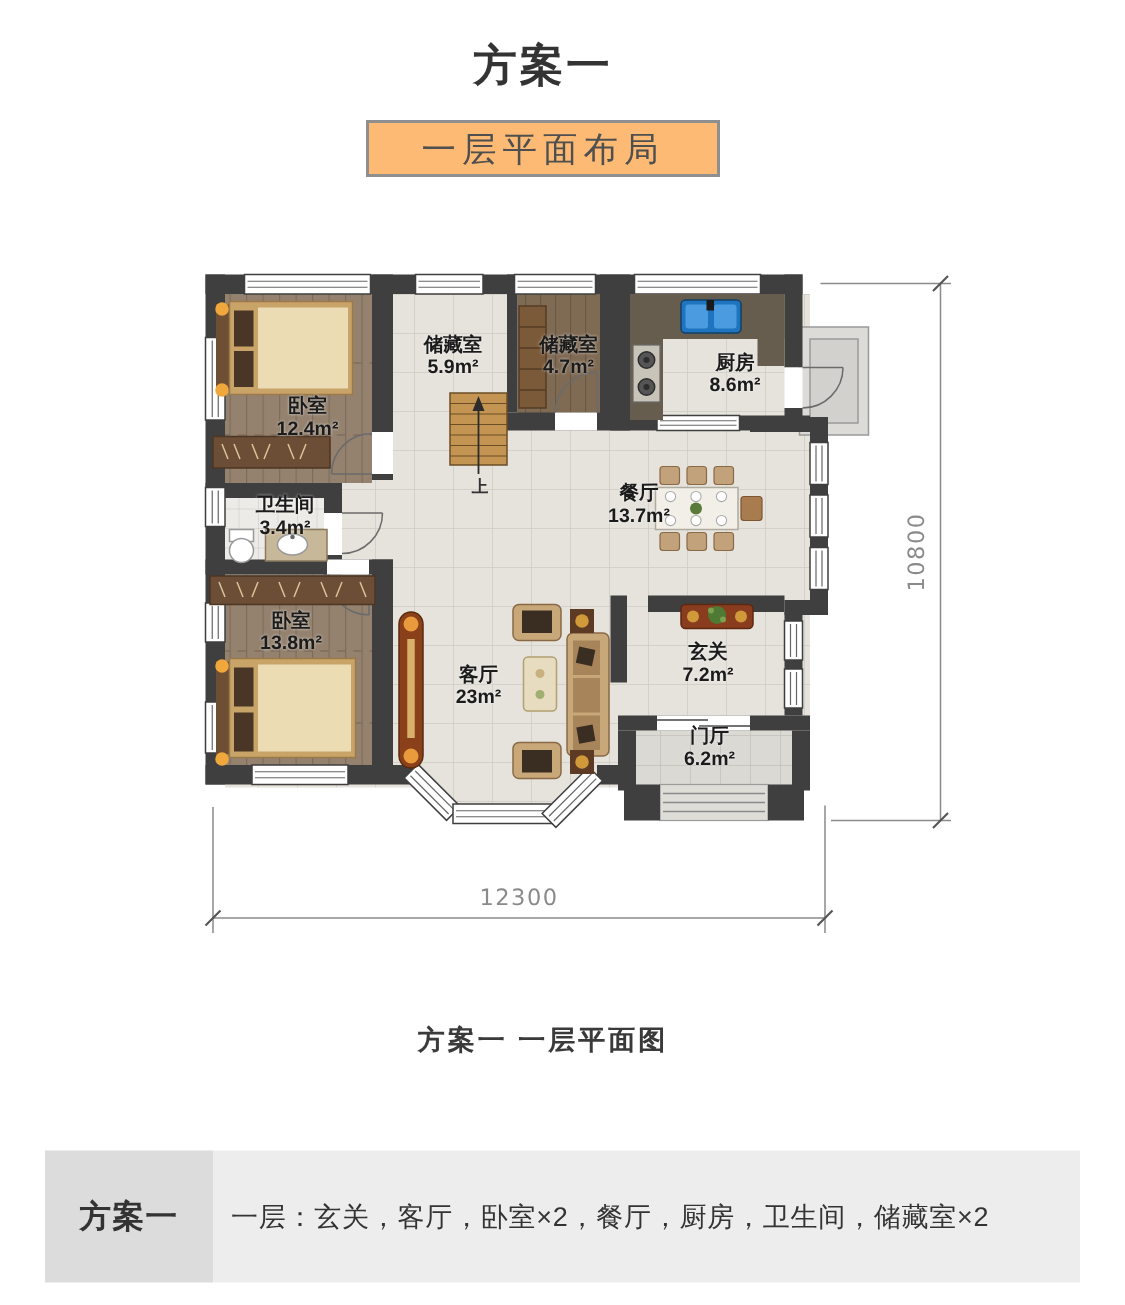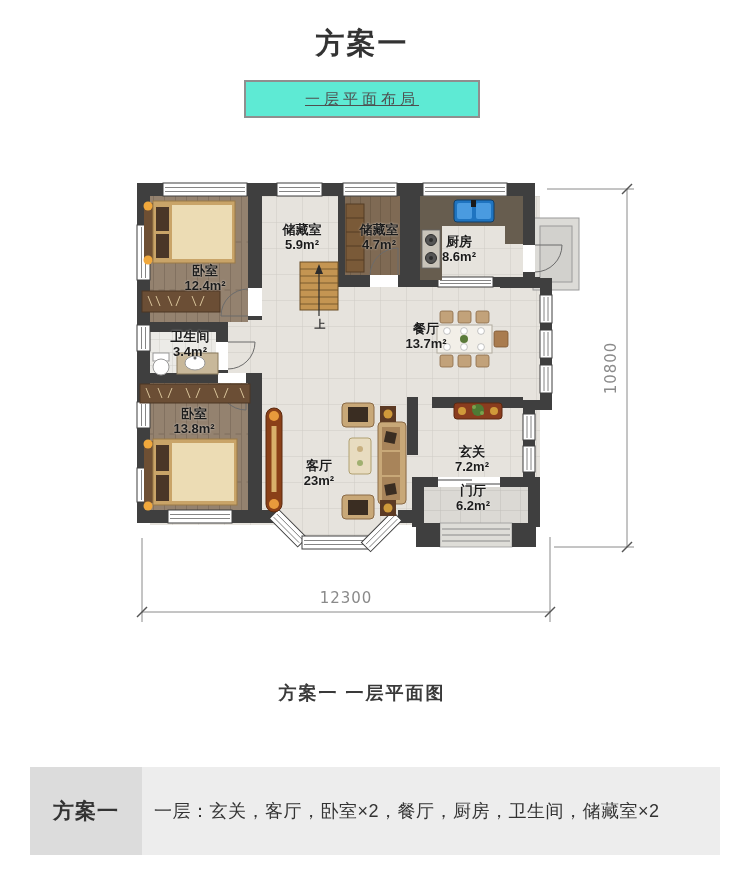--- a/index.html
+++ b/index.html
@@ -1,19 +1,19 @@
 <!DOCTYPE html>
 <html><head>
 <meta charset="utf-8">
 <style>
   html,body{margin:0;padding:0;}
   body{width:750px;height:870px;background:#ffffff;font-family:"Liberation Sans",sans-serif;position:relative;overflow:hidden;}
   .page{position:relative;width:724px;height:870px;background:#fff;}
   .main-title{position:absolute;top:24px;left:0;width:100%;text-align:center;font-size:29px;font-weight:700;color:#333;letter-spacing:2px;}
-  .subtitle-box{position:absolute;top:80px;left:50%;transform:translateX(-50%);width:232px;height:34px;border:2px solid #8f8f8f;display:flex;align-items:center;justify-content:center;font-size:15px;color:#4f4f4f;letter-spacing:4px;background:#5eead4;text-decoration:underline;}
+  .subtitle-box{position:absolute;top:80px;left:50%;transform:translateX(-50%);width:232px;height:34px;border:2px solid #8f8f8f;display:flex;align-items:center;justify-content:center;font-size:23px;color:#4f4f4f;letter-spacing:4px;background:#fdba74;}
   .plan-wrap{position:absolute;left:120px;top:170px;width:520px;height:460px;}
   .plan-wrap svg{position:absolute;left:0;top:0;}
   .room-label{position:absolute;transform:translate(-50%,-50%);text-align:center;color:#1b1b1b;font-weight:700;font-size:13px;line-height:1.18;white-space:nowrap;text-shadow:0 0 2px rgba(255,255,255,.7);}
   .room-label span{display:block;}
   .dimtext{font-size:15px;fill:#8a8a8a;letter-spacing:1px;font-family:"DejaVu Sans",sans-serif;}
   .stairtext{font-size:11px;fill:#333;font-weight:bold;}
   .caption{position:absolute;top:681px;left:0;width:100%;text-align:center;font-size:18px;font-weight:700;color:#3a3a3a;letter-spacing:2px;}
   .summary-bar{position:absolute;left:30px;top:767px;width:690px;height:88px;display:flex;}
   .summary-plan{width:112px;background:#dcdcdc;display:flex;align-items:center;justify-content:center;font-size:21px;font-weight:700;color:#333;letter-spacing:1px;}
   .summary-desc{flex:1;background:#ededed;display:flex;align-items:center;font-size:18px;color:#333;padding-left:12px;letter-spacing:.5px;}
@@ -352,41 +352,41 @@
       <span>12.4m²</span>
     </div>
     <div class="room-label" style="left:182px;top:67px">
       <span>储藏室</span>
       <span>5.9m²</span>
     </div>
     <div class="room-label" style="left:259px;top:67px">
       <span>储藏室</span>
       <span>4.7m²</span>
     </div>
-    <div class="room-label" style="left:339px;top:79px">
+    <div class="room-label" style="left:370px;top:79px">
       <span>厨房</span>
       <span>8.6m²</span>
     </div>
     <div class="room-label" style="left:70px;top:174px">
       <span>卫生间</span>
       <span>3.4m²</span>
     </div>
     <div class="room-label" style="left:306px;top:166px">
       <span>餐厅</span>
       <span>13.7m²</span>
     </div>
     <div class="room-label" style="left:74px;top:251px">
       <span>卧室</span>
       <span>13.8m²</span>
     </div>
-    <div class="room-label" style="left:199px;top:303px">
+    <div class="room-label" style="left:199px;top:287px">
       <span>客厅</span>
       <span>23m²</span>
     </div>
-    <div class="room-label" style="left:352px;top:289px">
+    <div class="room-label" style="left:352px;top:272px">
       <span>玄关</span>
       <span>7.2m²</span>
     </div>
     <div class="room-label" style="left:353px;top:328px">
       <span>门厅</span>
       <span>6.2m²</span>
     </div>
   </div>
 
   <div class="caption">方案一 一层平面图</div>

